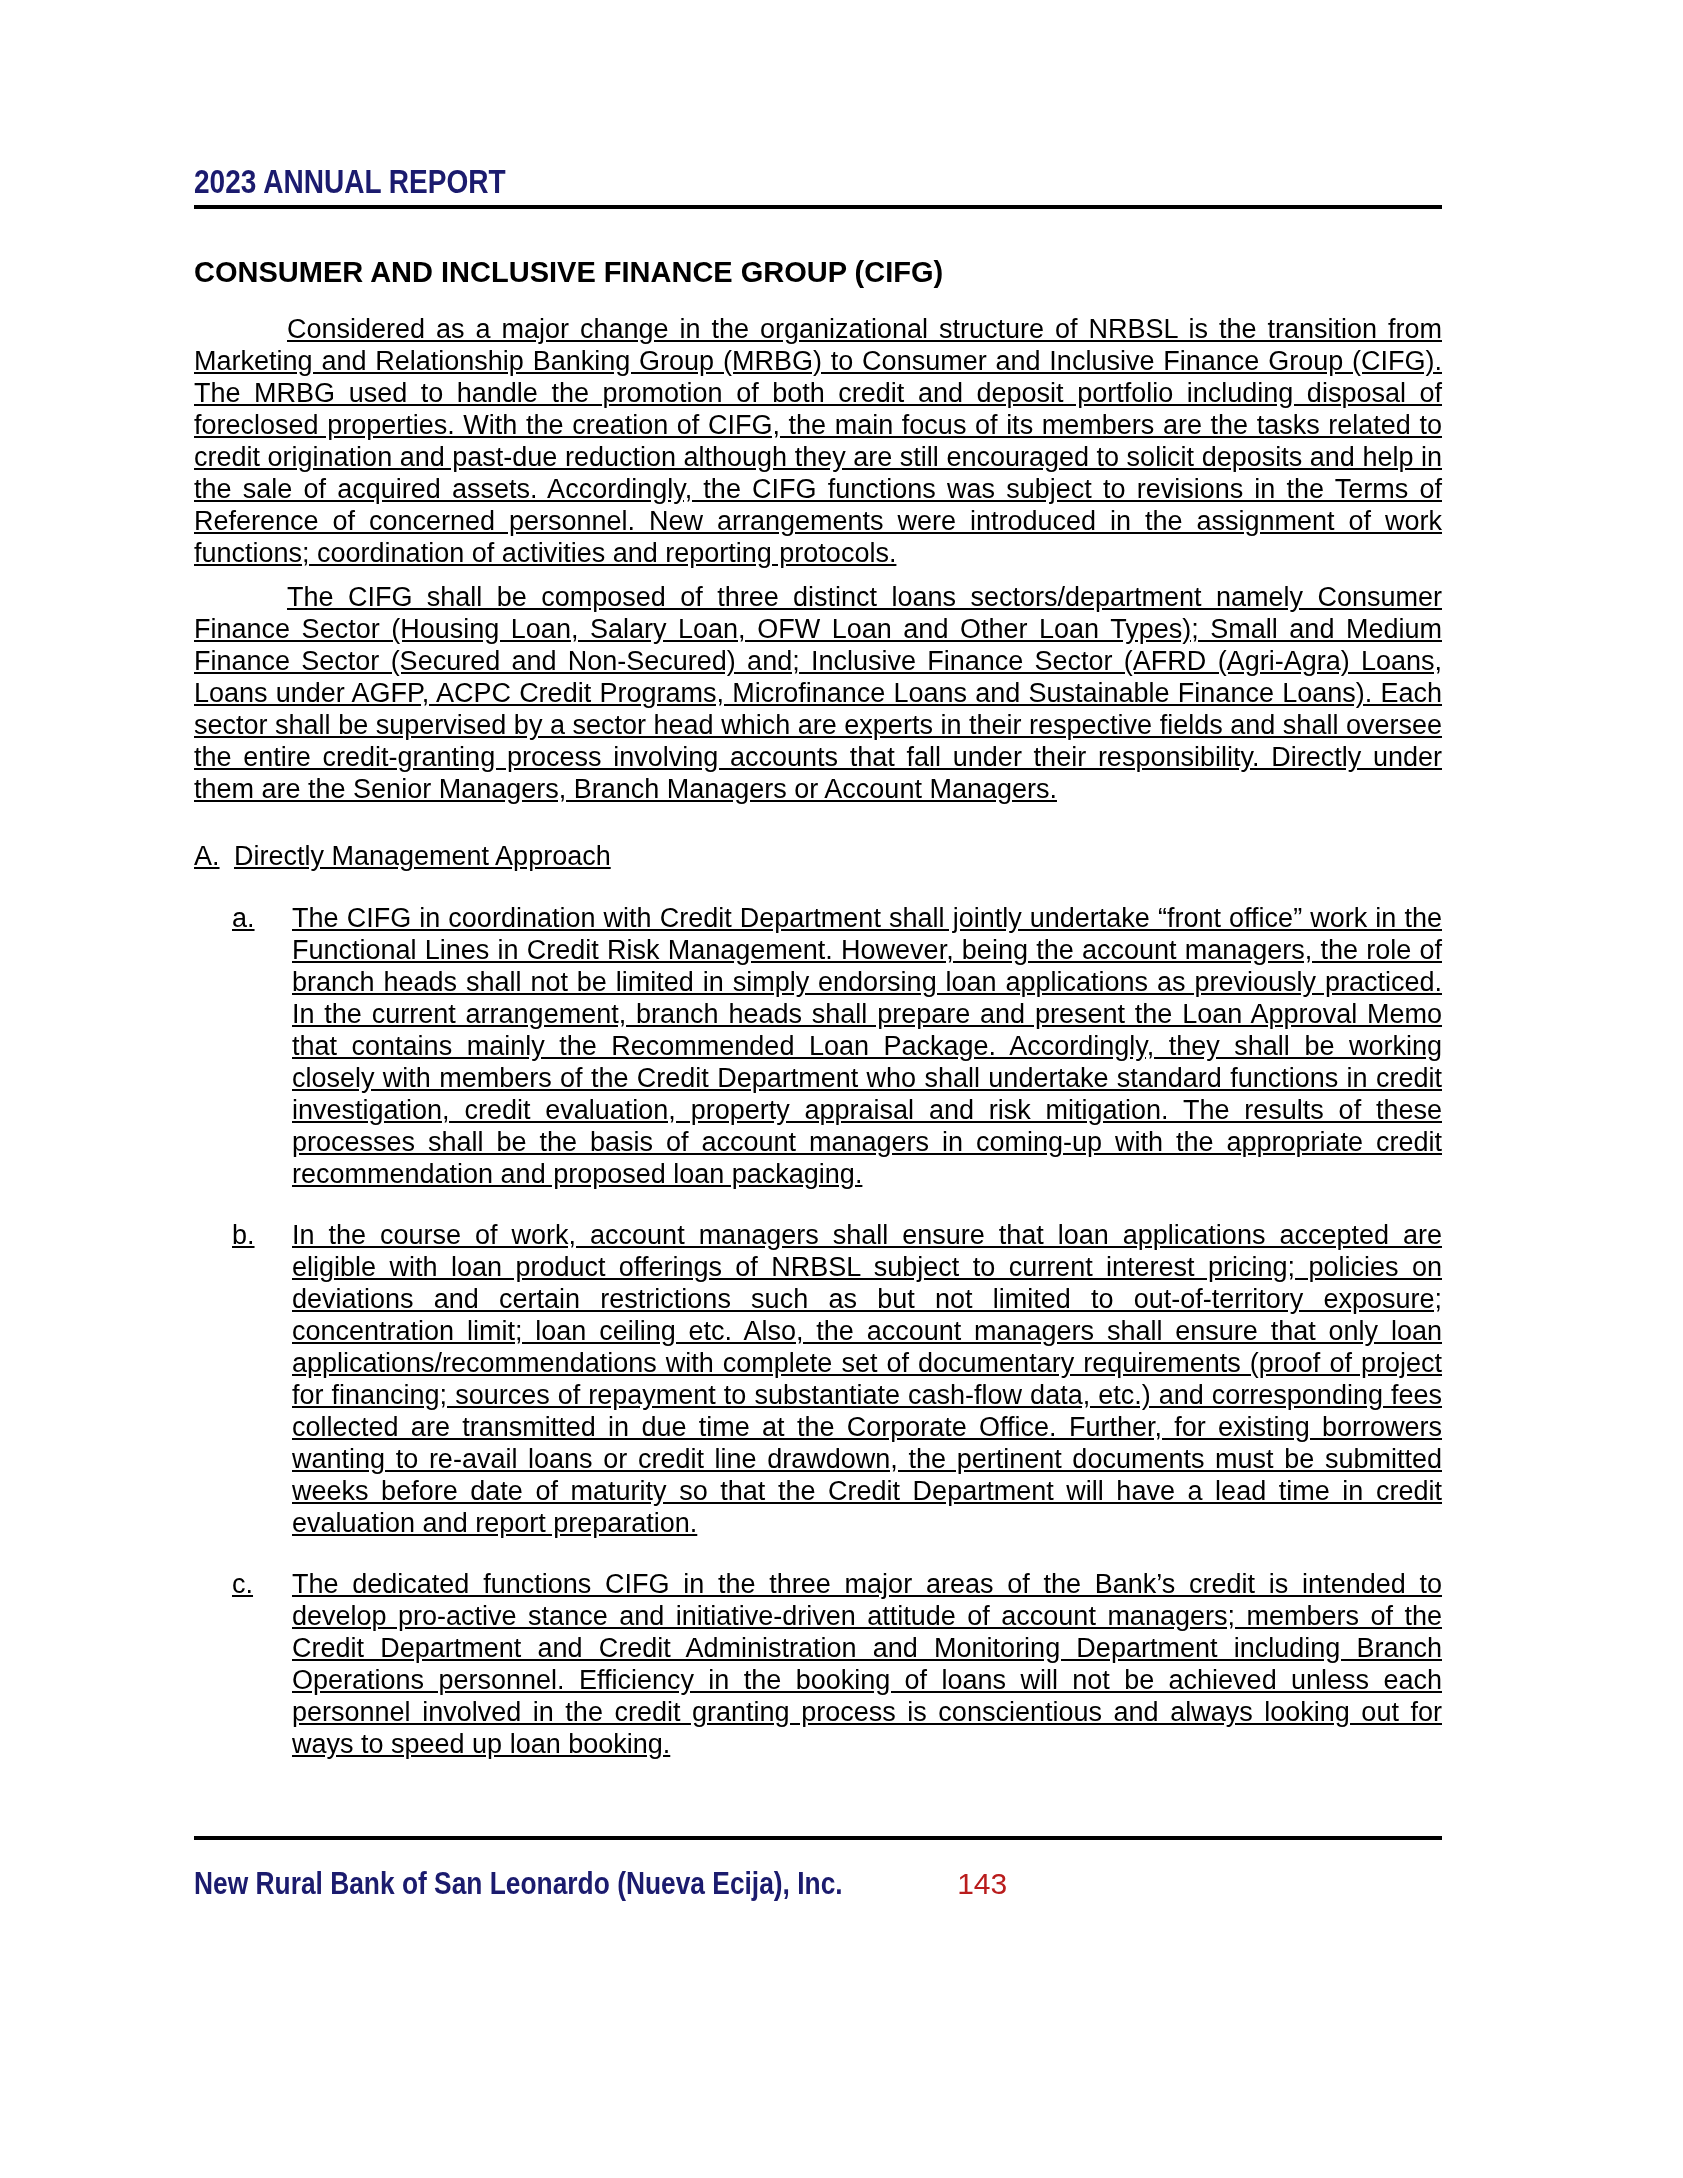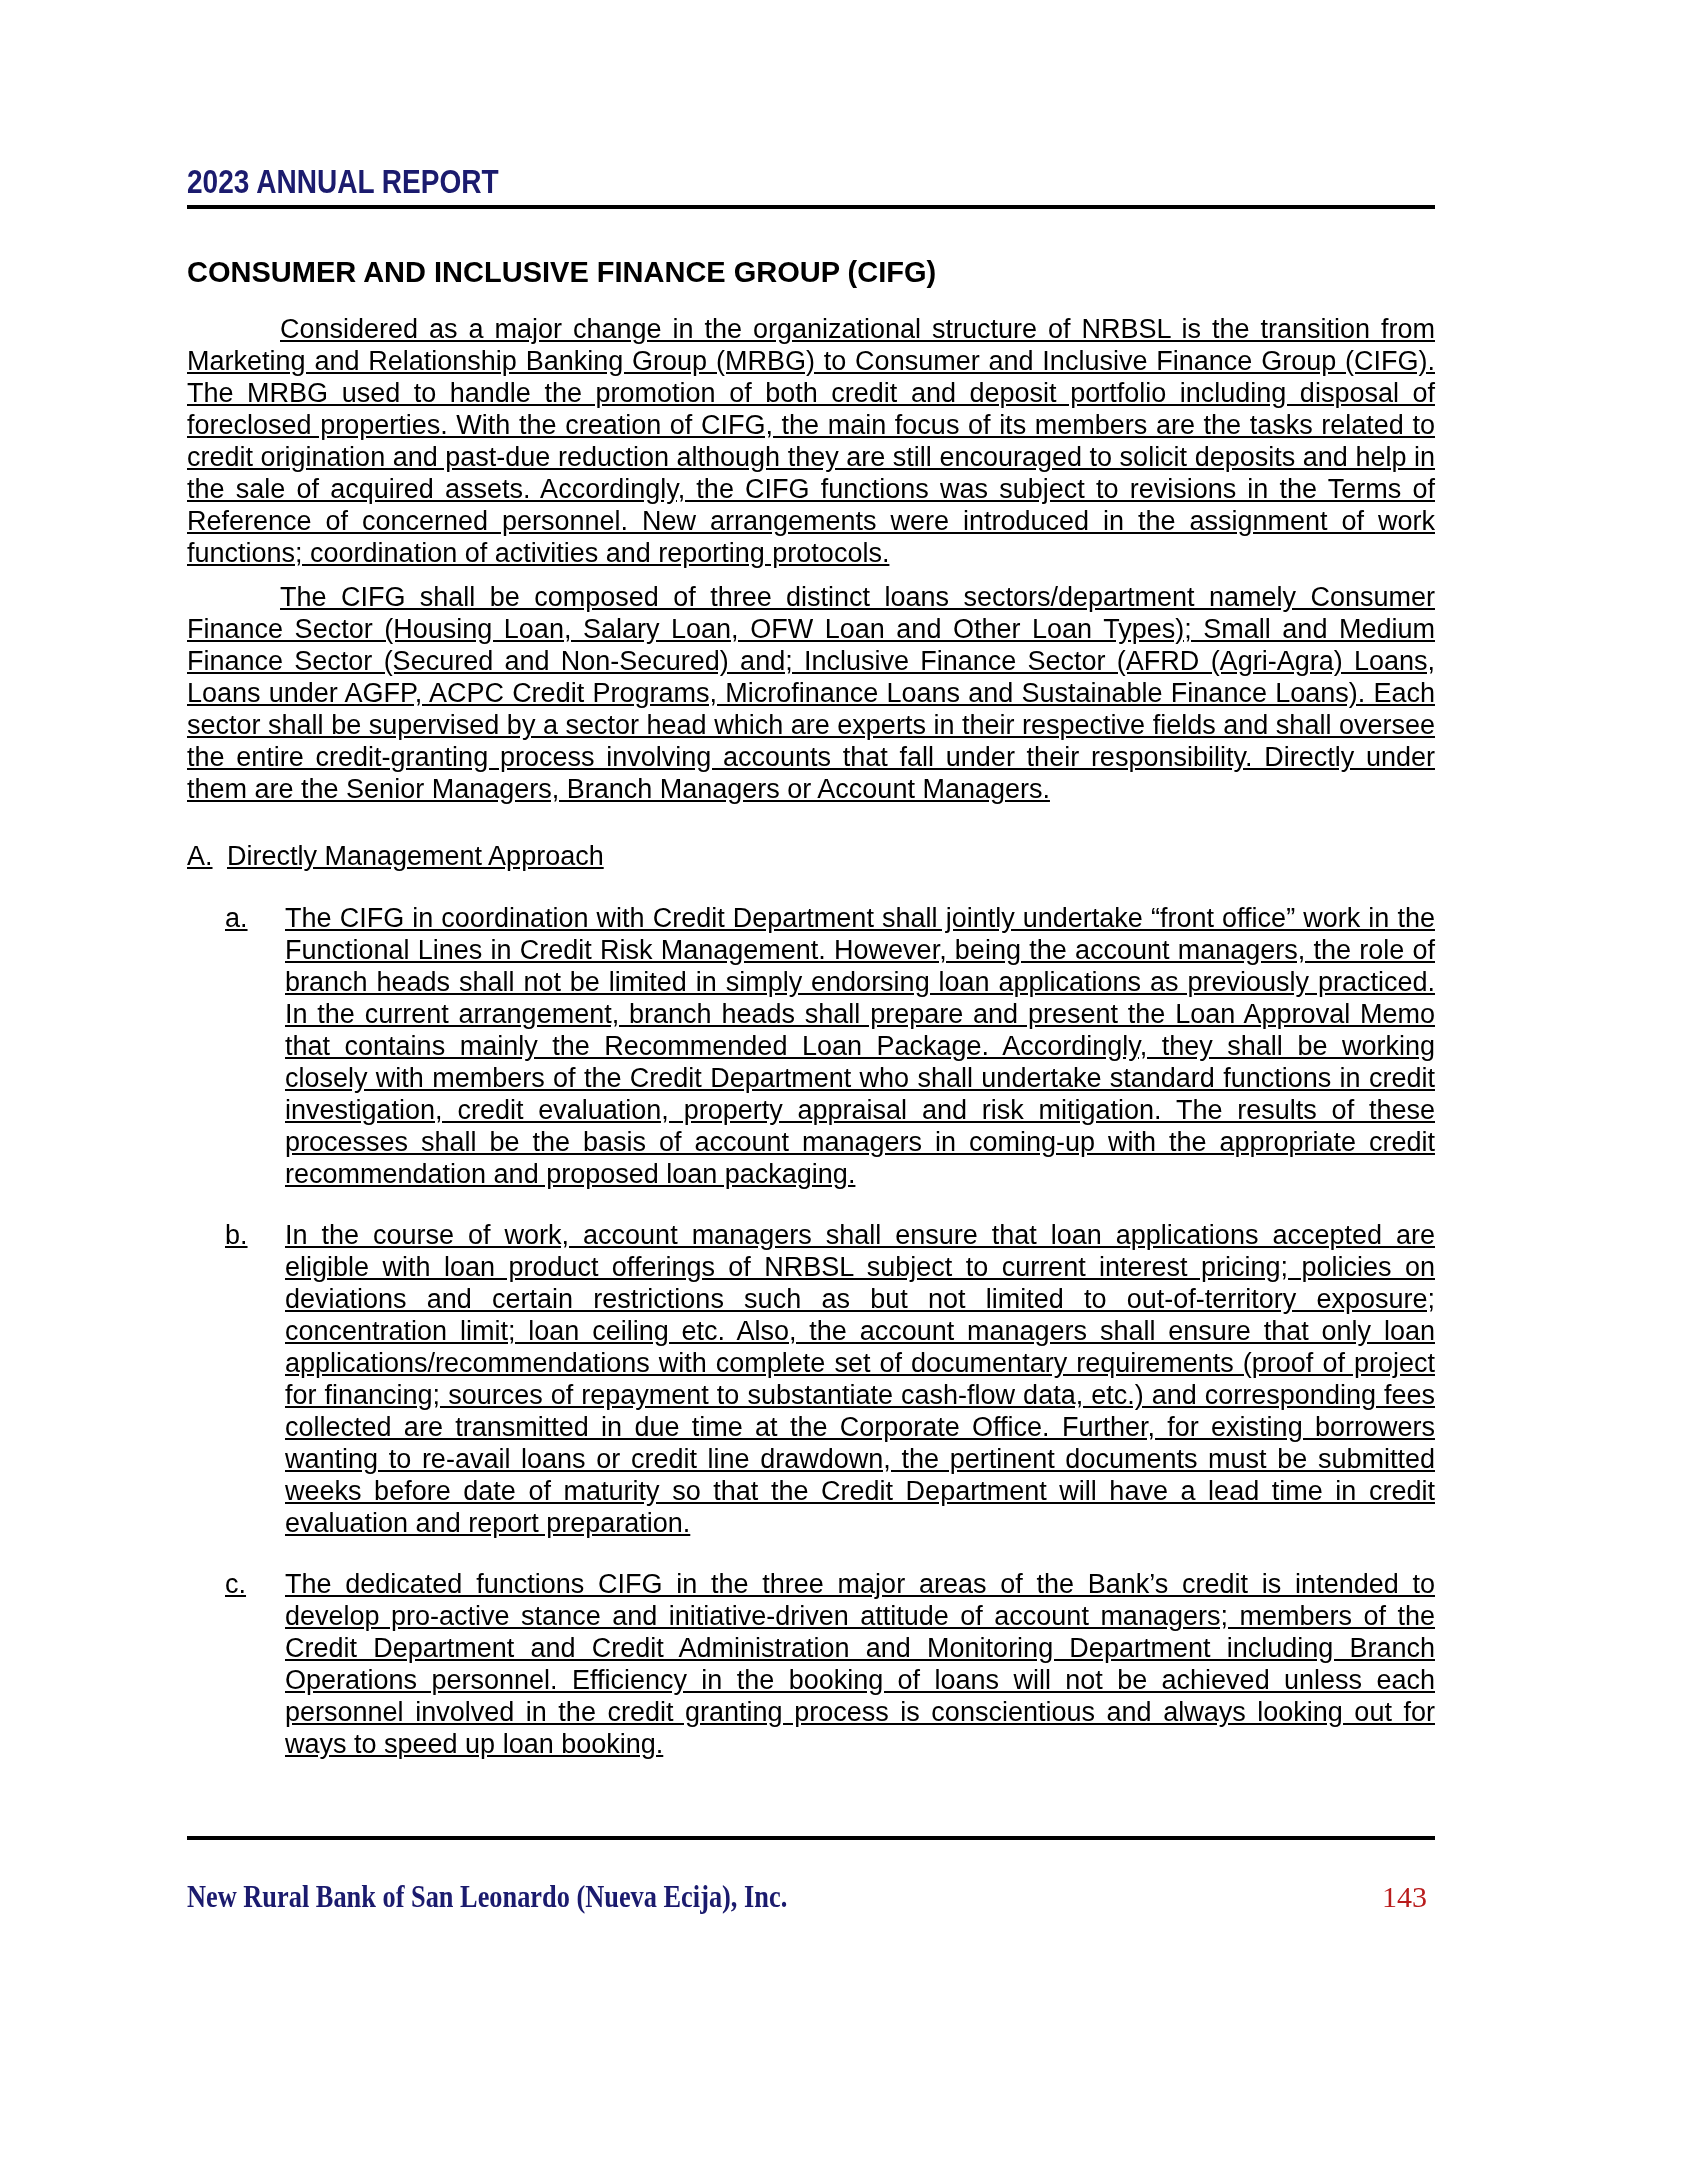--- a/index.html
+++ b/index.html
@@ -9,21 +9,21 @@
   }
   body {
     width: 1683px;
     height: 2178px;
     position: relative;
     font-family: "Liberation Sans", "DejaVu Sans", sans-serif;
     color: #000000;
   }
   .page {
     position: absolute;
-    left: 187px;
+    left: 194px;
     top: 0;
     width: 1248px;
     height: 1592px;
   }
   .content {
     position: absolute;
     top: 164px;
     left: 0;
     width: 100%;
   }
@@ -97,25 +97,23 @@
     left: 0;
     width: 100%;
   }
   .footer-rule {
     border: 0;
     border-top: 4px solid #000000;
     margin: 0;
     width: 100%;
   }
   .footer-row {
-    margin-top: 39px;
+    margin-top: 26px;
     display: flex;
-    justify-content: space-between;
     align-items: baseline;
-    font-family: Liberation Serif, serif;
   }
   .bank-name {
     color: #1b1b6e;
     font-weight: bold;
     font-size: 31px;
     transform: scaleX(0.85);
     transform-origin: left center;
     white-space: nowrap;
   }
   .page-number {

